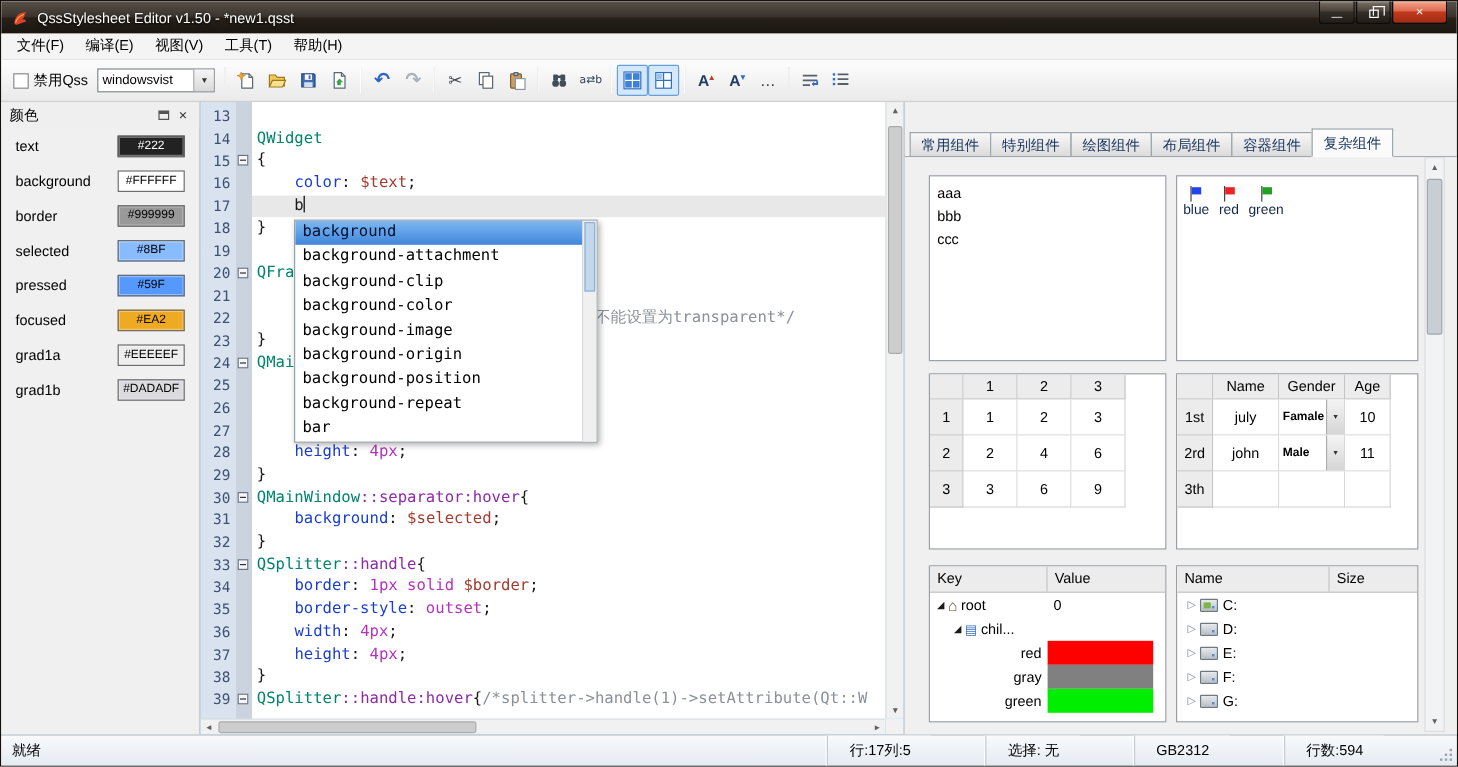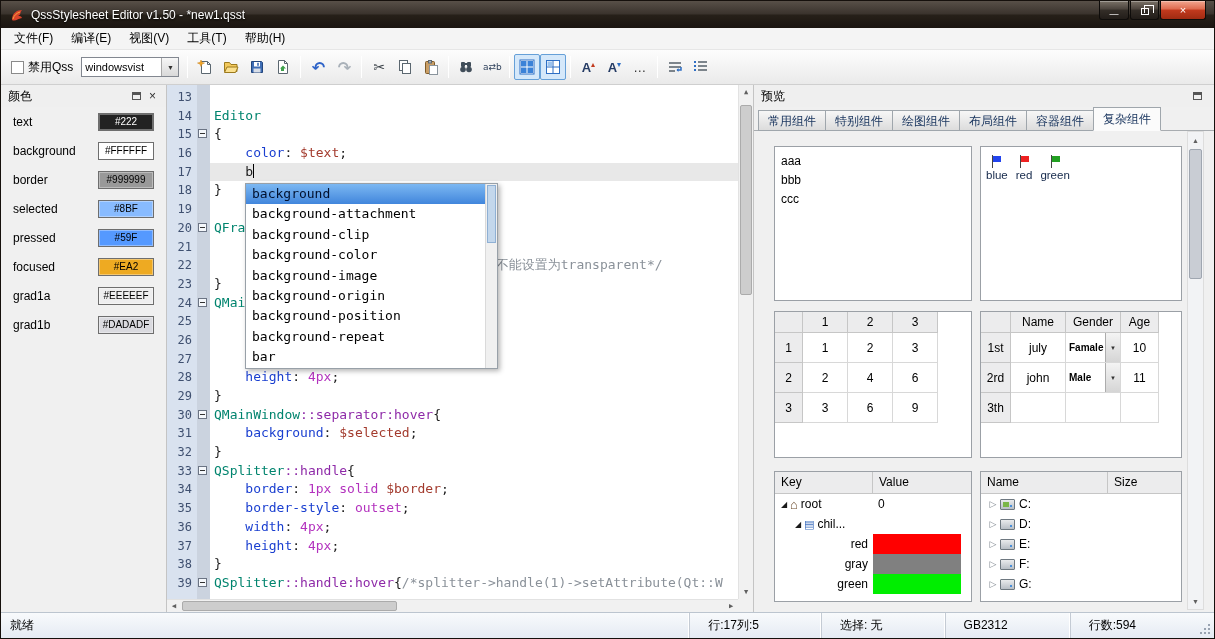--- a/index.html
+++ b/index.html
@@ -338,21 +338,21 @@
         <div class="color-row">
           <span class="color-label">grad1b</span>
           <span class="color-swatch" style="background: rgb(218, 218, 223); color: rgb(0, 0, 0);">#DADADF</span>
         </div>
       </div>
   </div>
 
   <div class="editor">
     <div class="ed-lines">
         <div class="ed-row"><span class="ln">13</span><span class="fold"></span><span class="code"></span></div>
-        <div class="ed-row"><span class="ln">14</span><span class="fold"></span><span class="code"><span class="tk-sel">Editor</span></span></div>
+        <div class="ed-row"><span class="ln">14</span><span class="fold"></span><span class="code"><span class="tk-sel">QWidget</span></span></div>
         <div class="ed-row"><span class="ln">15</span><span class="fold"><span class="fbox"></span></span><span class="code"><span class="tk-pun">{</span></span></div>
         <div class="ed-row"><span class="ln">16</span><span class="fold"></span><span class="code"><span class="tk-pun">    </span><span class="tk-prop">color</span><span class="tk-pun">: </span><span class="tk-var">$text</span><span class="tk-pun">;</span></span></div>
         <div class="ed-row current"><span class="ln">17</span><span class="fold"></span><span class="code"><span class="tk-pun">    b</span><span class="caret"></span></span></div>
         <div class="ed-row"><span class="ln">18</span><span class="fold"></span><span class="code"><span class="tk-pun">}</span></span></div>
         <div class="ed-row"><span class="ln">19</span><span class="fold"></span><span class="code"></span></div>
         <div class="ed-row"><span class="ln">20</span><span class="fold"><span class="fbox"></span></span><span class="code"><span class="tk-sel">QFrame</span><span class="tk-pun">{</span></span></div>
         <div class="ed-row"><span class="ln">21</span><span class="fold"></span><span class="code"><span class="tk-pun">    </span><span class="tk-prop">border</span><span class="tk-pun">: </span><span class="tk-val">none</span><span class="tk-pun">;</span></span></div>
         <div class="ed-row"><span class="ln">22</span><span class="fold"></span><span class="code"><span class="tk-pun">    </span><span class="tk-prop">background</span><span class="tk-pun">: </span><span class="tk-val">transparent</span><span class="tk-pun">;      </span><span class="tk-com">/*不能设置为transparent*/</span></span></div>
         <div class="ed-row"><span class="ln">23</span><span class="fold"></span><span class="code"><span class="tk-pun">}</span></span></div>
         <div class="ed-row"><span class="ln">24</span><span class="fold"><span class="fbox"></span></span><span class="code"><span class="tk-sel">QMainWindow</span><span class="tk-pse">::separator</span><span class="tk-pun">{</span></span></div>
@@ -395,24 +395,20 @@
     </div>
     <div class="ed-hscroll">
       <div class="sb-btn left">◀</div>
       <div class="ed-hthumb"></div>
       <div class="sb-btn right">▶</div>
     </div>
     <div class="ed-corner"></div>
   </div>
 
   <div class="dock-right">
-    <div class="panel-header">
-      <span class="ph-title">预览</span>
-      <span class="ph-float"></span>
-    </div>
     <div class="tabbar">
         <div class="tab">常用组件</div>
         <div class="tab">特别组件</div>
         <div class="tab">绘图组件</div>
         <div class="tab">布局组件</div>
         <div class="tab">容器组件</div>
         <div class="tab active">复杂组件</div>
       </div>
     <div class="pv-content">
       <div class="pv-box" id="pv-list">

